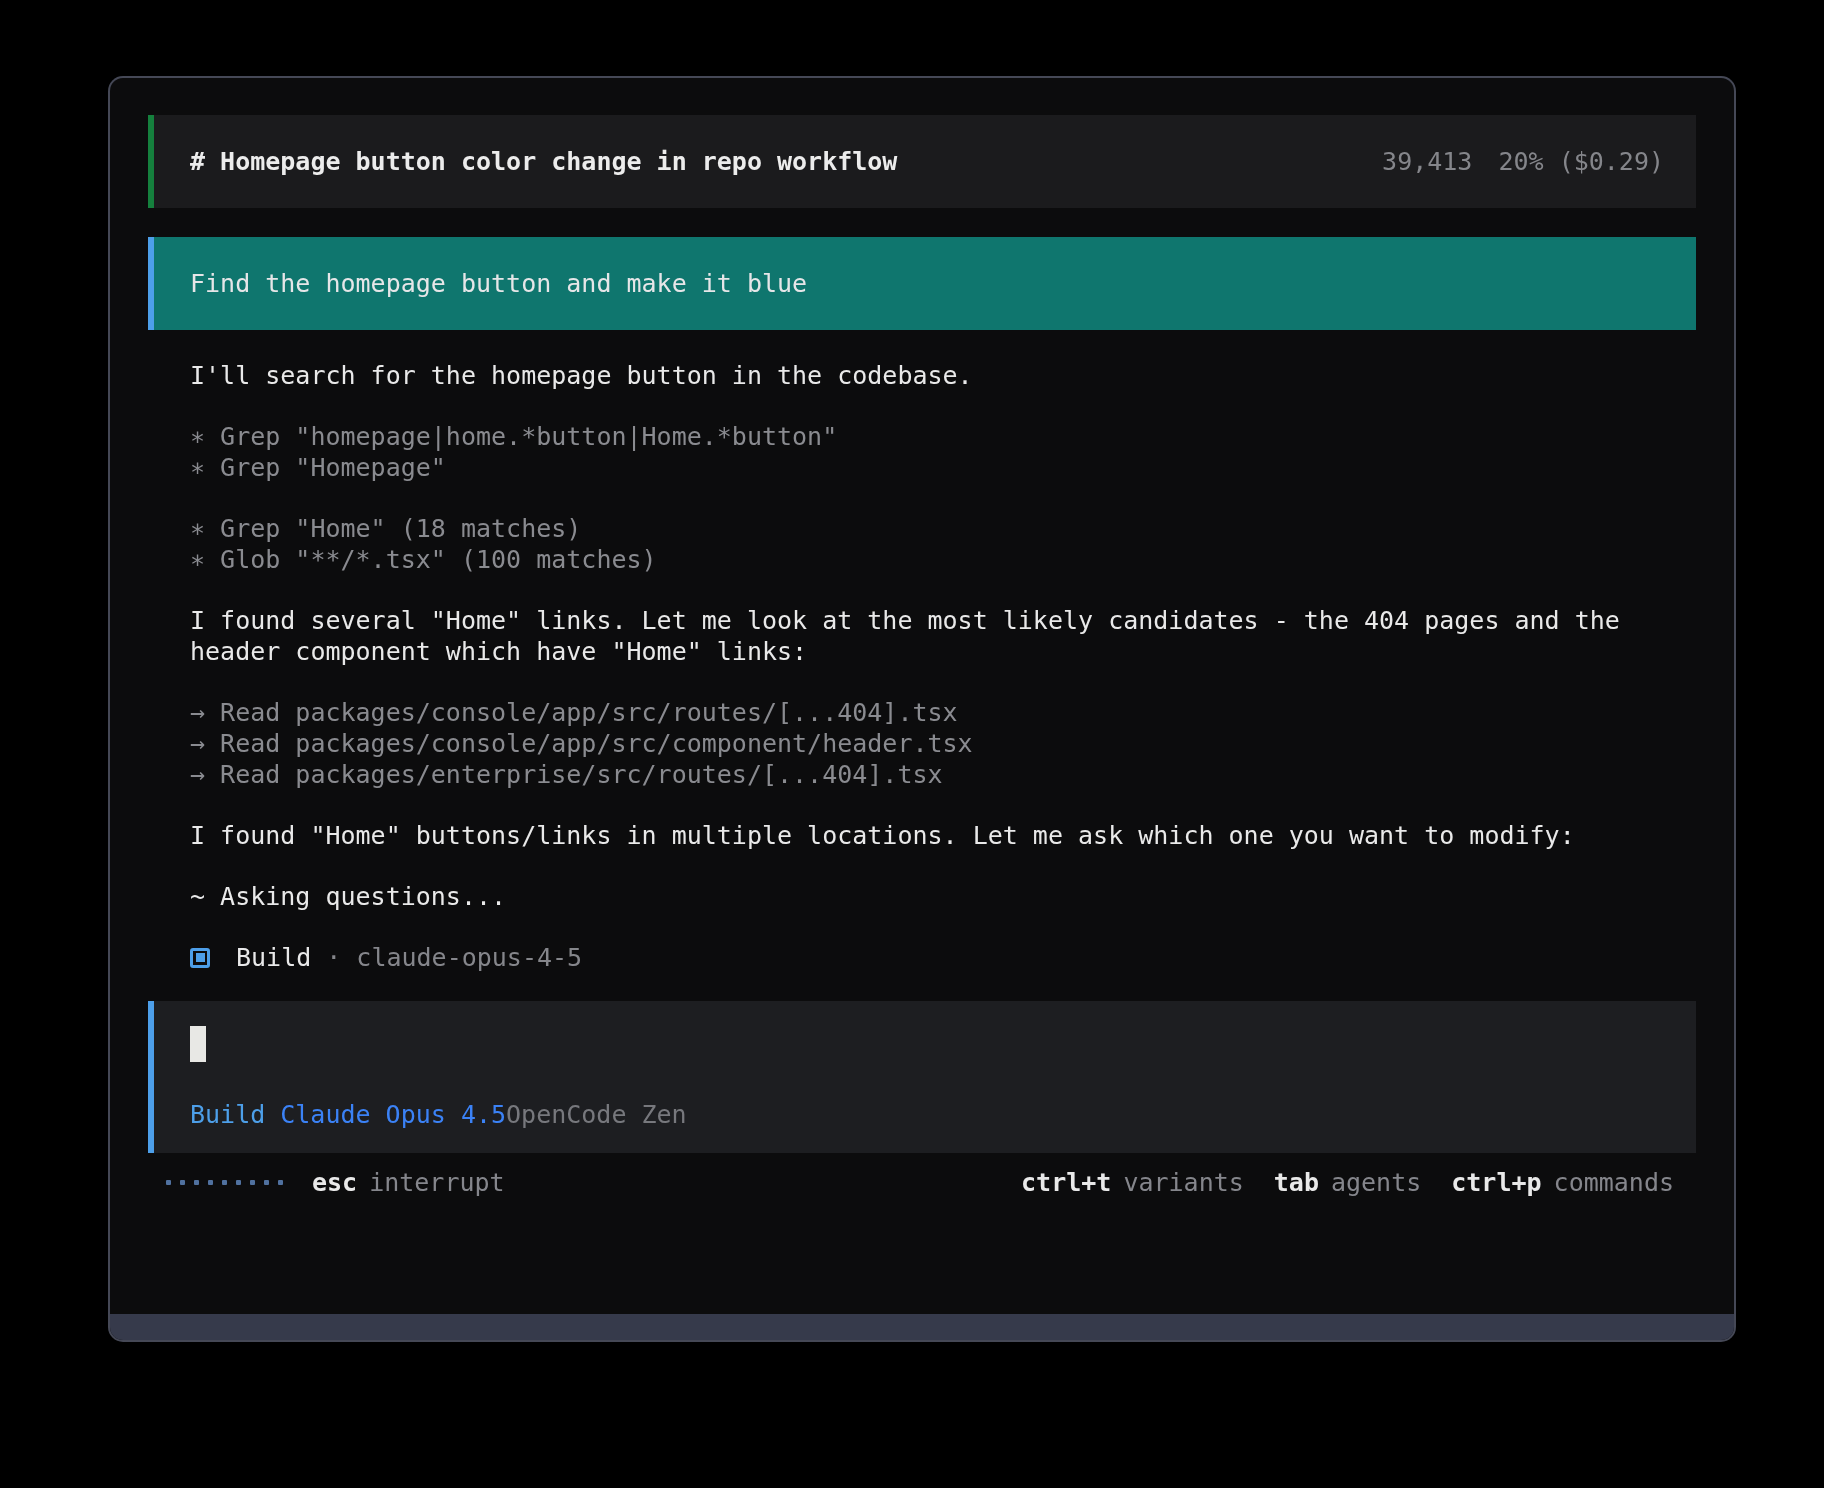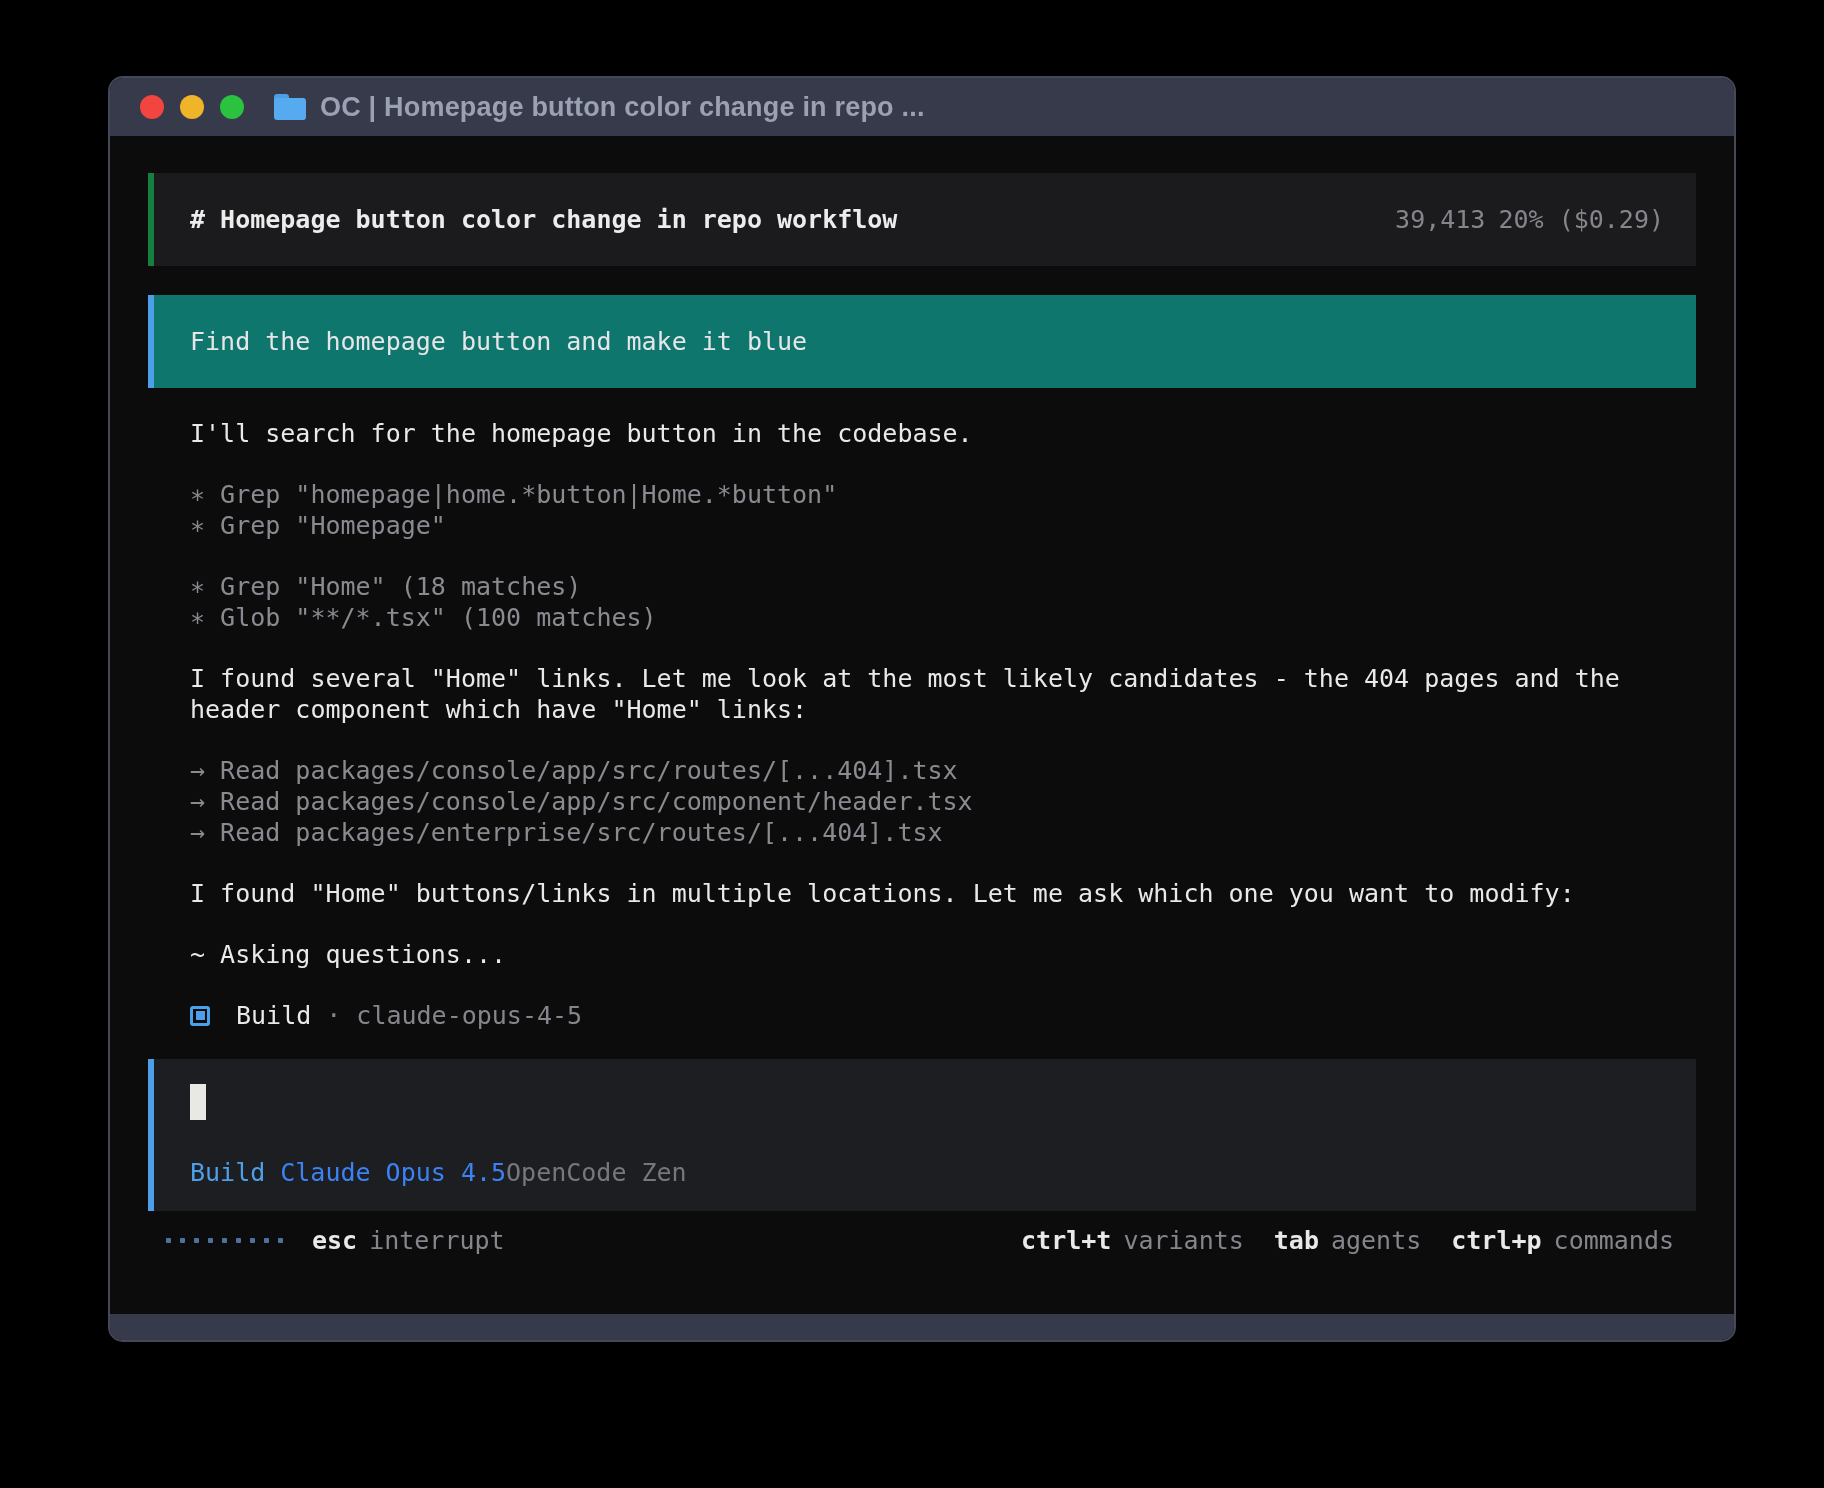--- a/index.html
+++ b/index.html
@@ -41,21 +41,21 @@
     flex:1 1 auto; padding:37px 38px 0 38px; color:#e9e9e9;
     font-size:25px; line-height:31px; overflow:hidden;
   }
 
   .block {
     background:#1b1b1d; border-left:6px solid #15803d;
     padding:31px 32px 31px 36px;
   }
   .block.header-block { display:flex; justify-content:space-between; align-items:center; }
   .header-title { font-weight:bold; color:#ececec; }
-  .header-stats { color:#85868b; display:flex; gap:13px; }
+  .header-stats { color:#85868b; display:flex; gap:26px; }
 
   .block.user-block {
     margin-top:29px; background:#0f766e; border-left-color:#4d9fe9; color:#e6e6e8;
   }
 
   .chat { margin-top:30px; padding-left:42px; }
   .chat .para { margin-bottom:30px; }
   .chat .white { color:#e9e9e9; }
   .chat .gray  { color:#8a8b90; }
 
@@ -97,30 +97,20 @@
   .shortcut { display:flex; gap:12px; }
 
   
   .footer-strip { height:26px; flex:0 0 26px; background:#363a4b; }
 </style>
 </head>
 <body>
 
 <div class="window">
 
-  <div class="titlebar">
-    <span class="light red"></span>
-    <span class="light yellow"></span>
-    <span class="light green"></span>
-    <span class="folder-icon">
-      <span class="back"></span>
-        <span class="front"></span>
-    </span>
-    <span class="title">OC | Homepage button color change in repo ...</span>
-  </div>
 
   <div class="term">
 
     <div class="block header-block">
       <span class="header-title"># Homepage button color change in repo workflow</span>
       <span class="header-stats">
         <span>39,413</span>
         <span>20% ($0.29)</span>
       </span>
     </div>

